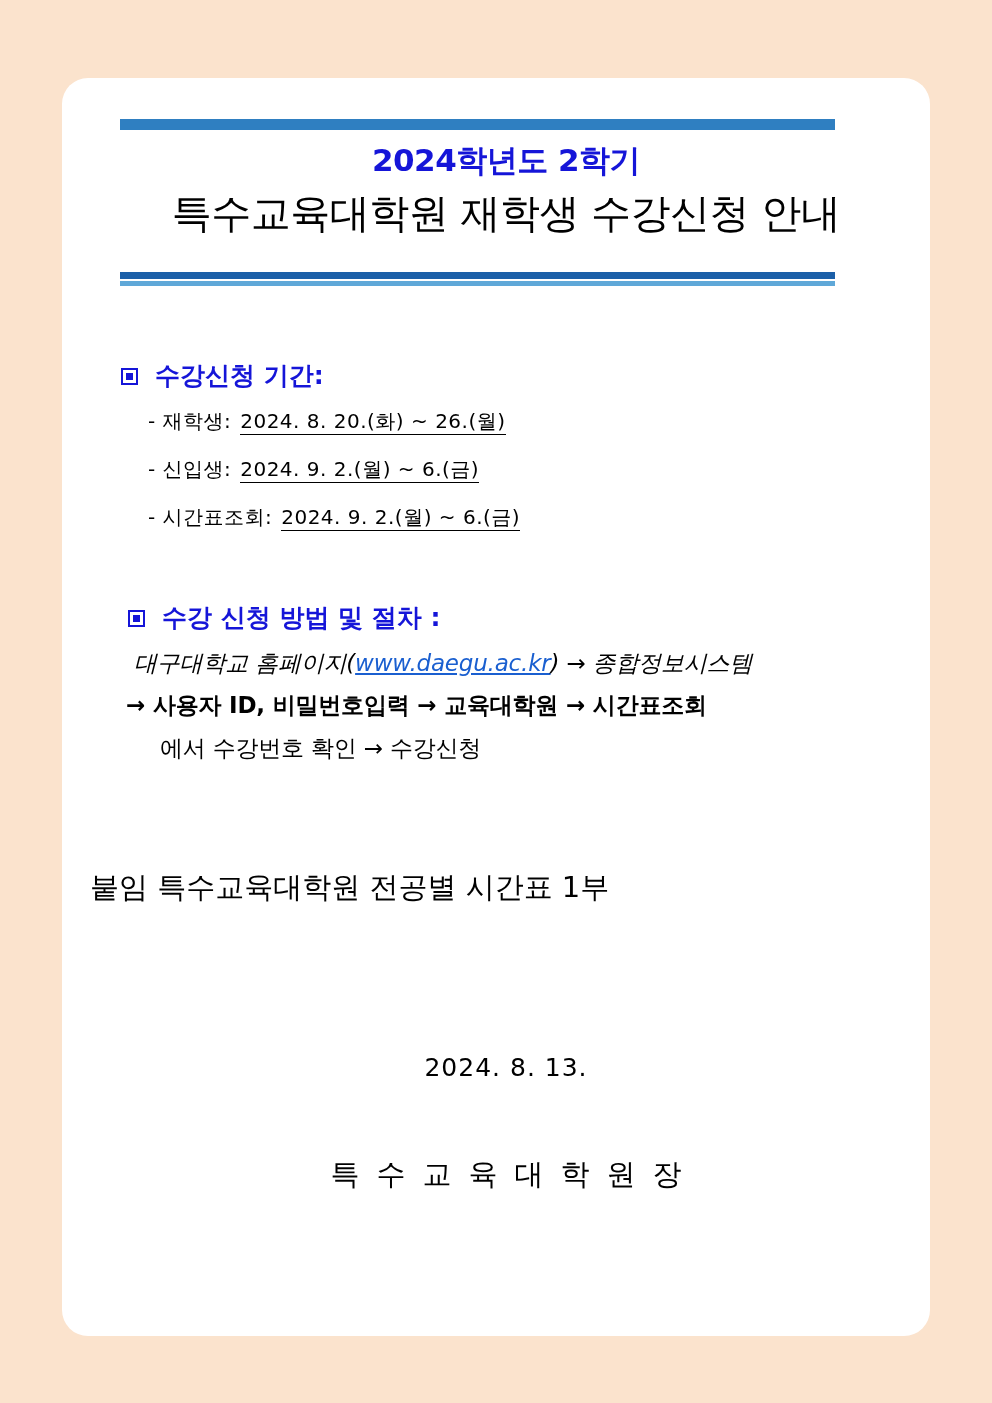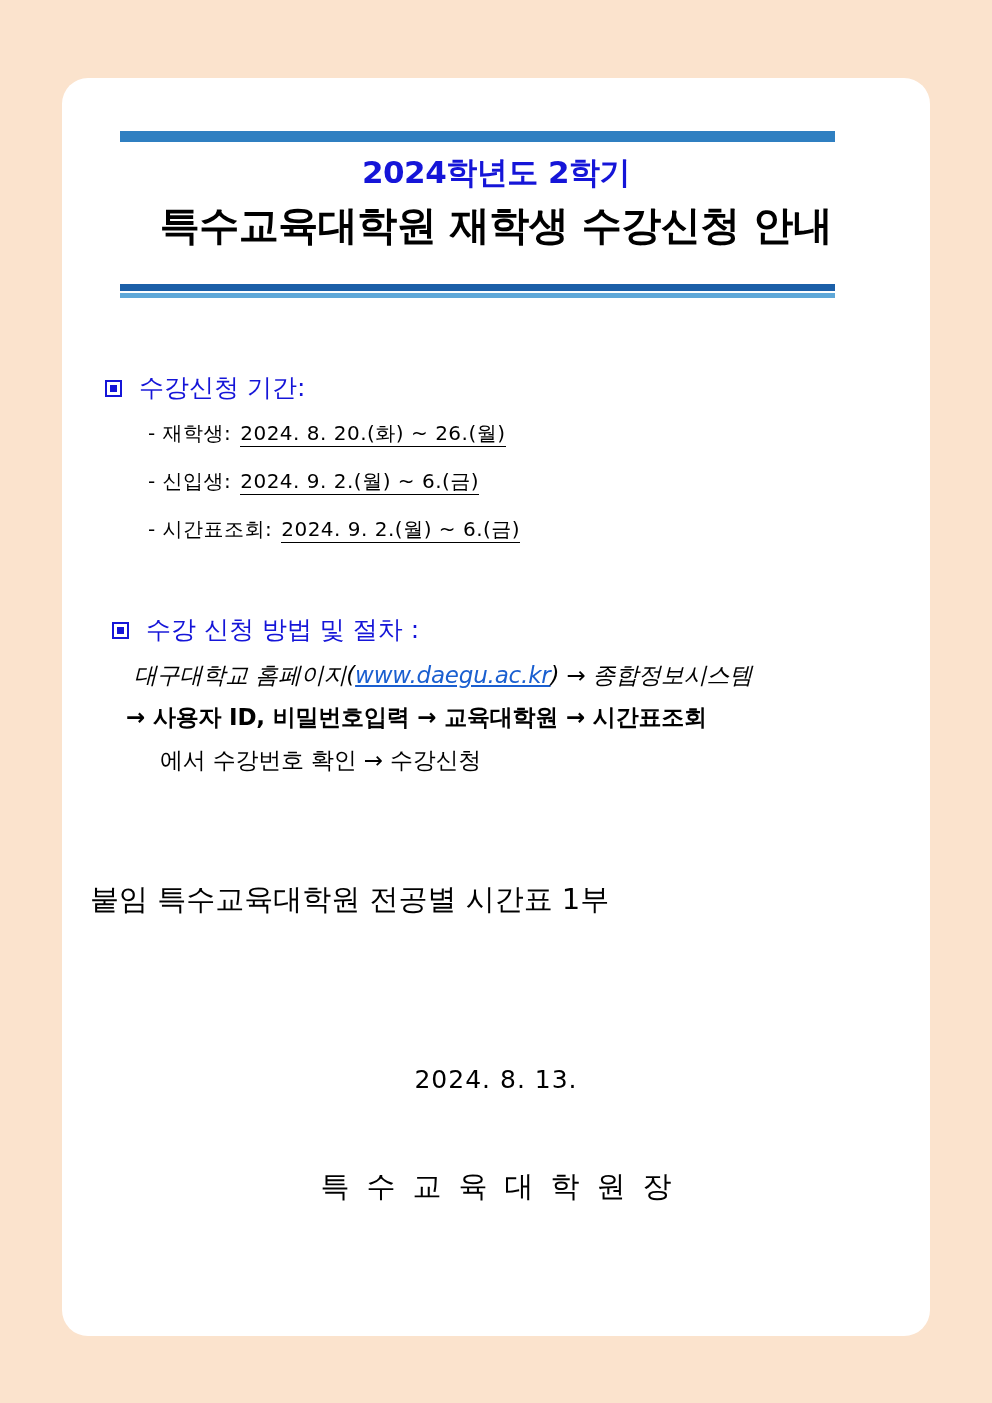--- a/index.html
+++ b/index.html
@@ -19,23 +19,24 @@
     top: 78px;
     width: 868px;
     height: 1258px;
     background: #ffffff;
     border-radius: 26px;
     box-sizing: border-box;
   }
   .inner {
     position: absolute;
     left: 0;
-    top: 12px;
+    top: 0;
     width: 100%;
     height: 100%;
+    padding-left: 20px;
   }
 
   
   .rule {
     position: absolute;
     left: 58px;
     width: 715px;
   }
   .rule-top {
     top: 41px;
@@ -65,31 +66,32 @@
     letter-spacing: -0.5px;
   }
   .title-line2 {
     position: absolute;
     left: 0;
     top: 108px;
     width: 100%;
     text-align: center;
     color: #000000;
     font-size: 40px;
-    font-weight: bold;
+    font-weight: normal;
     letter-spacing: -0.5px;
   }
 
   
   .section-head {
     position: absolute;
     color: #1515d8;
     font-size: 25px;
-    font-weight: normal;
-    white-space: nowrap;
+    font-weight: bold;
+    white-space: nowrap;
+    margin-left: 16px;
   }
   .bullet-sq {
     display: inline-block;
     width: 17px;
     height: 17px;
     border: 2px solid #1515d8;
     box-sizing: border-box;
     position: relative;
     top: 1px;
     margin-right: 17px;

